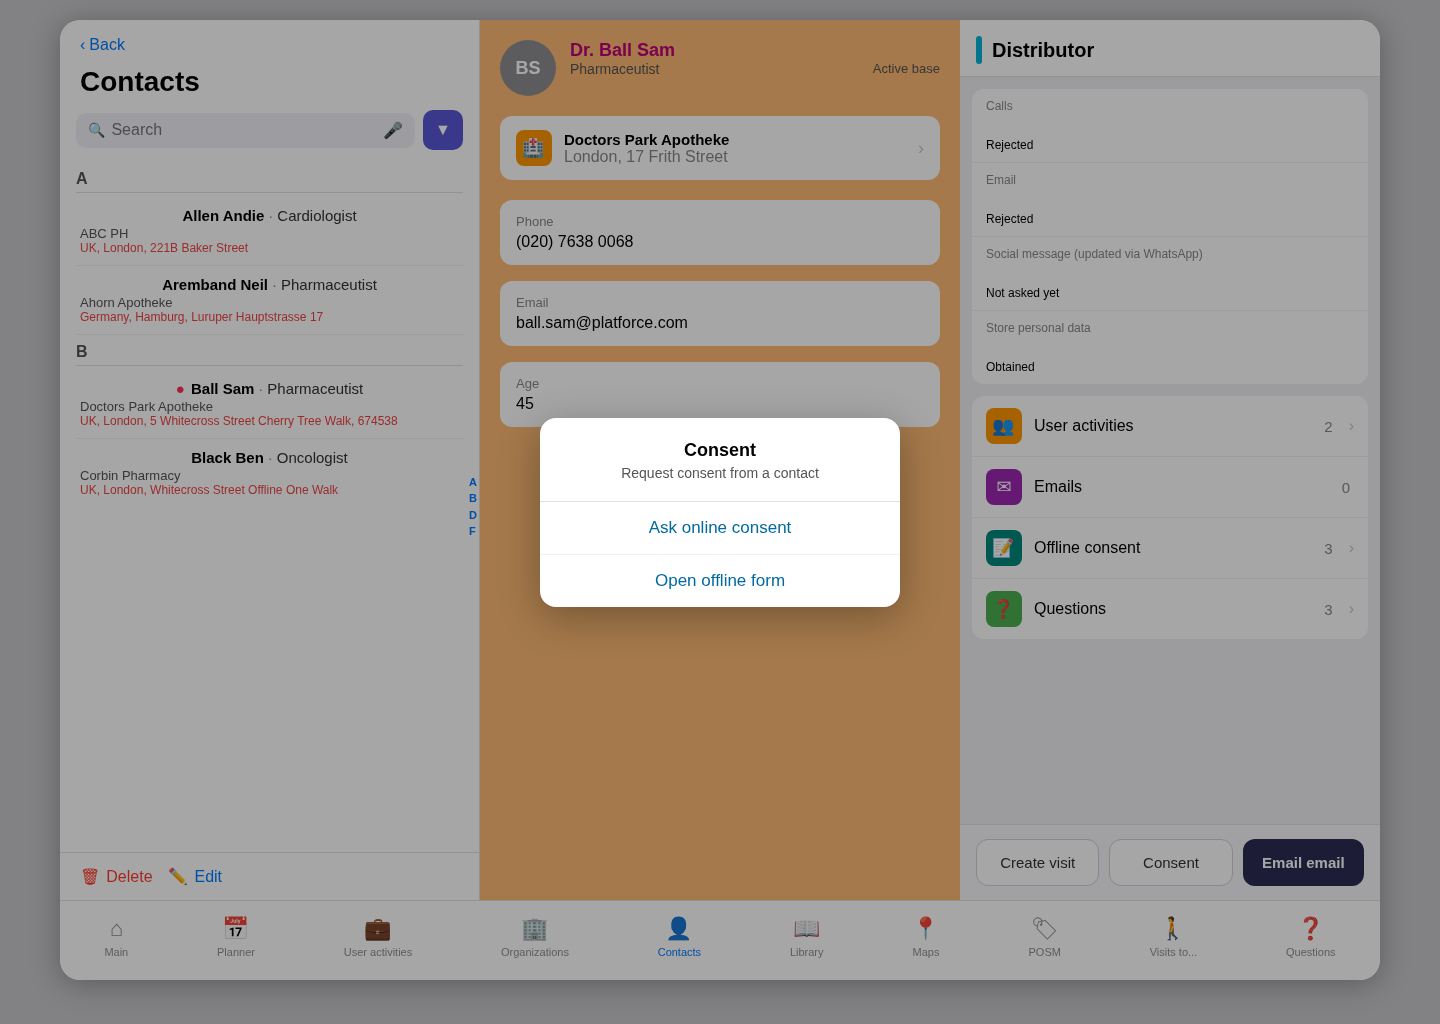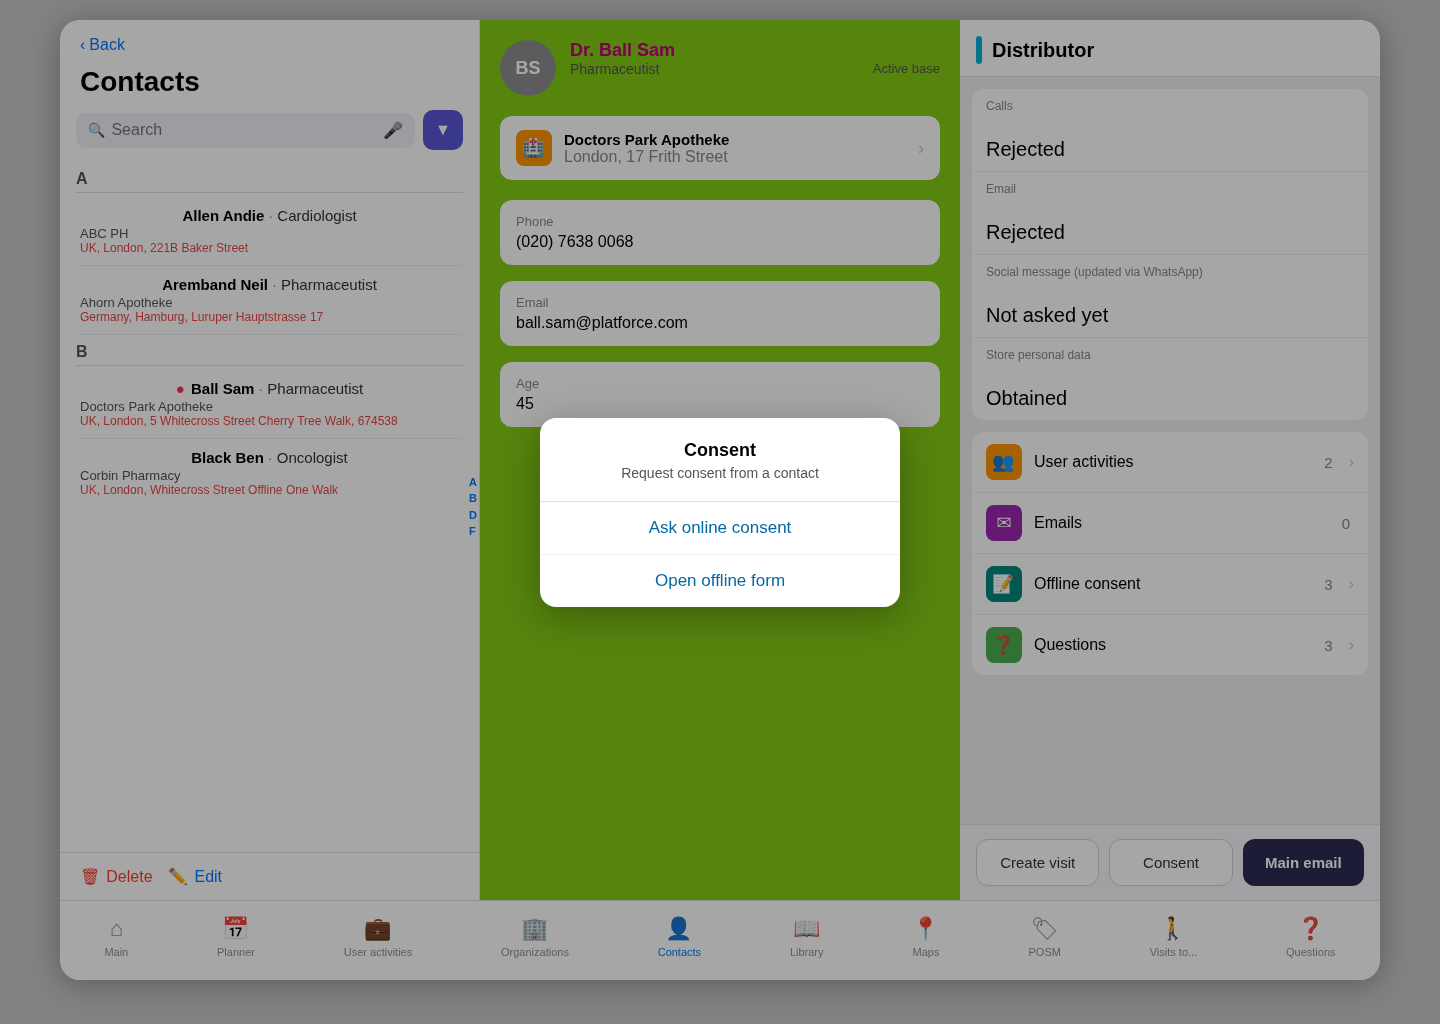--- a/index.html
+++ b/index.html
@@ -188,21 +188,21 @@
       align-items: center;
       gap: 6px;
       color: #007aff;
       font-size: 16px;
       cursor: pointer;
     }
 
     
     .middle-panel {
       flex: 1;
-      background: #84cc16;
+      background: #fdba74;
       padding: 20px;
       overflow-y: auto;
     }
 
     .contact-header {
       display: flex;
       align-items: flex-start;
       gap: 14px;
       margin-bottom: 20px;
     }
@@ -335,21 +335,21 @@
 
     .consent-row:last-child { border-bottom: none; }
 
     .consent-category {
       font-size: 12px;
       color: #888;
       margin-bottom: 2px;
     }
 
     .consent-status {
-      font-size: 20px;
+      font-size: 12px;
       color: #000;
       margin-top: 25px;
     }
 
     .activities-section {
       background: #fff;
       border-radius: 12px;
       margin: 0 12px 12px;
       overflow: hidden;
     }
@@ -688,21 +688,21 @@
           <div class="activity-icon icon-green">❓</div>
           <div class="activity-label">Questions</div>
           <span class="activity-count">3</span>
           <span class="chevron-activity">›</span>
         </div>
       </div>
 
       <div class="right-bottom-actions">
         <button class="create-visit-btn">Create visit</button>
         <button class="consent-btn">Consent</button>
-        <button class="send-email-btn">Main email</button>
+        <button class="send-email-btn">Email email</button>
       </div>
     </div>
   </div>
 
   <div class="bottom-nav">
     <div class="nav-item">
       <span class="nav-icon">⌂</span>
       <span class="nav-label">Main</span>
     </div>
     <div class="nav-item">

